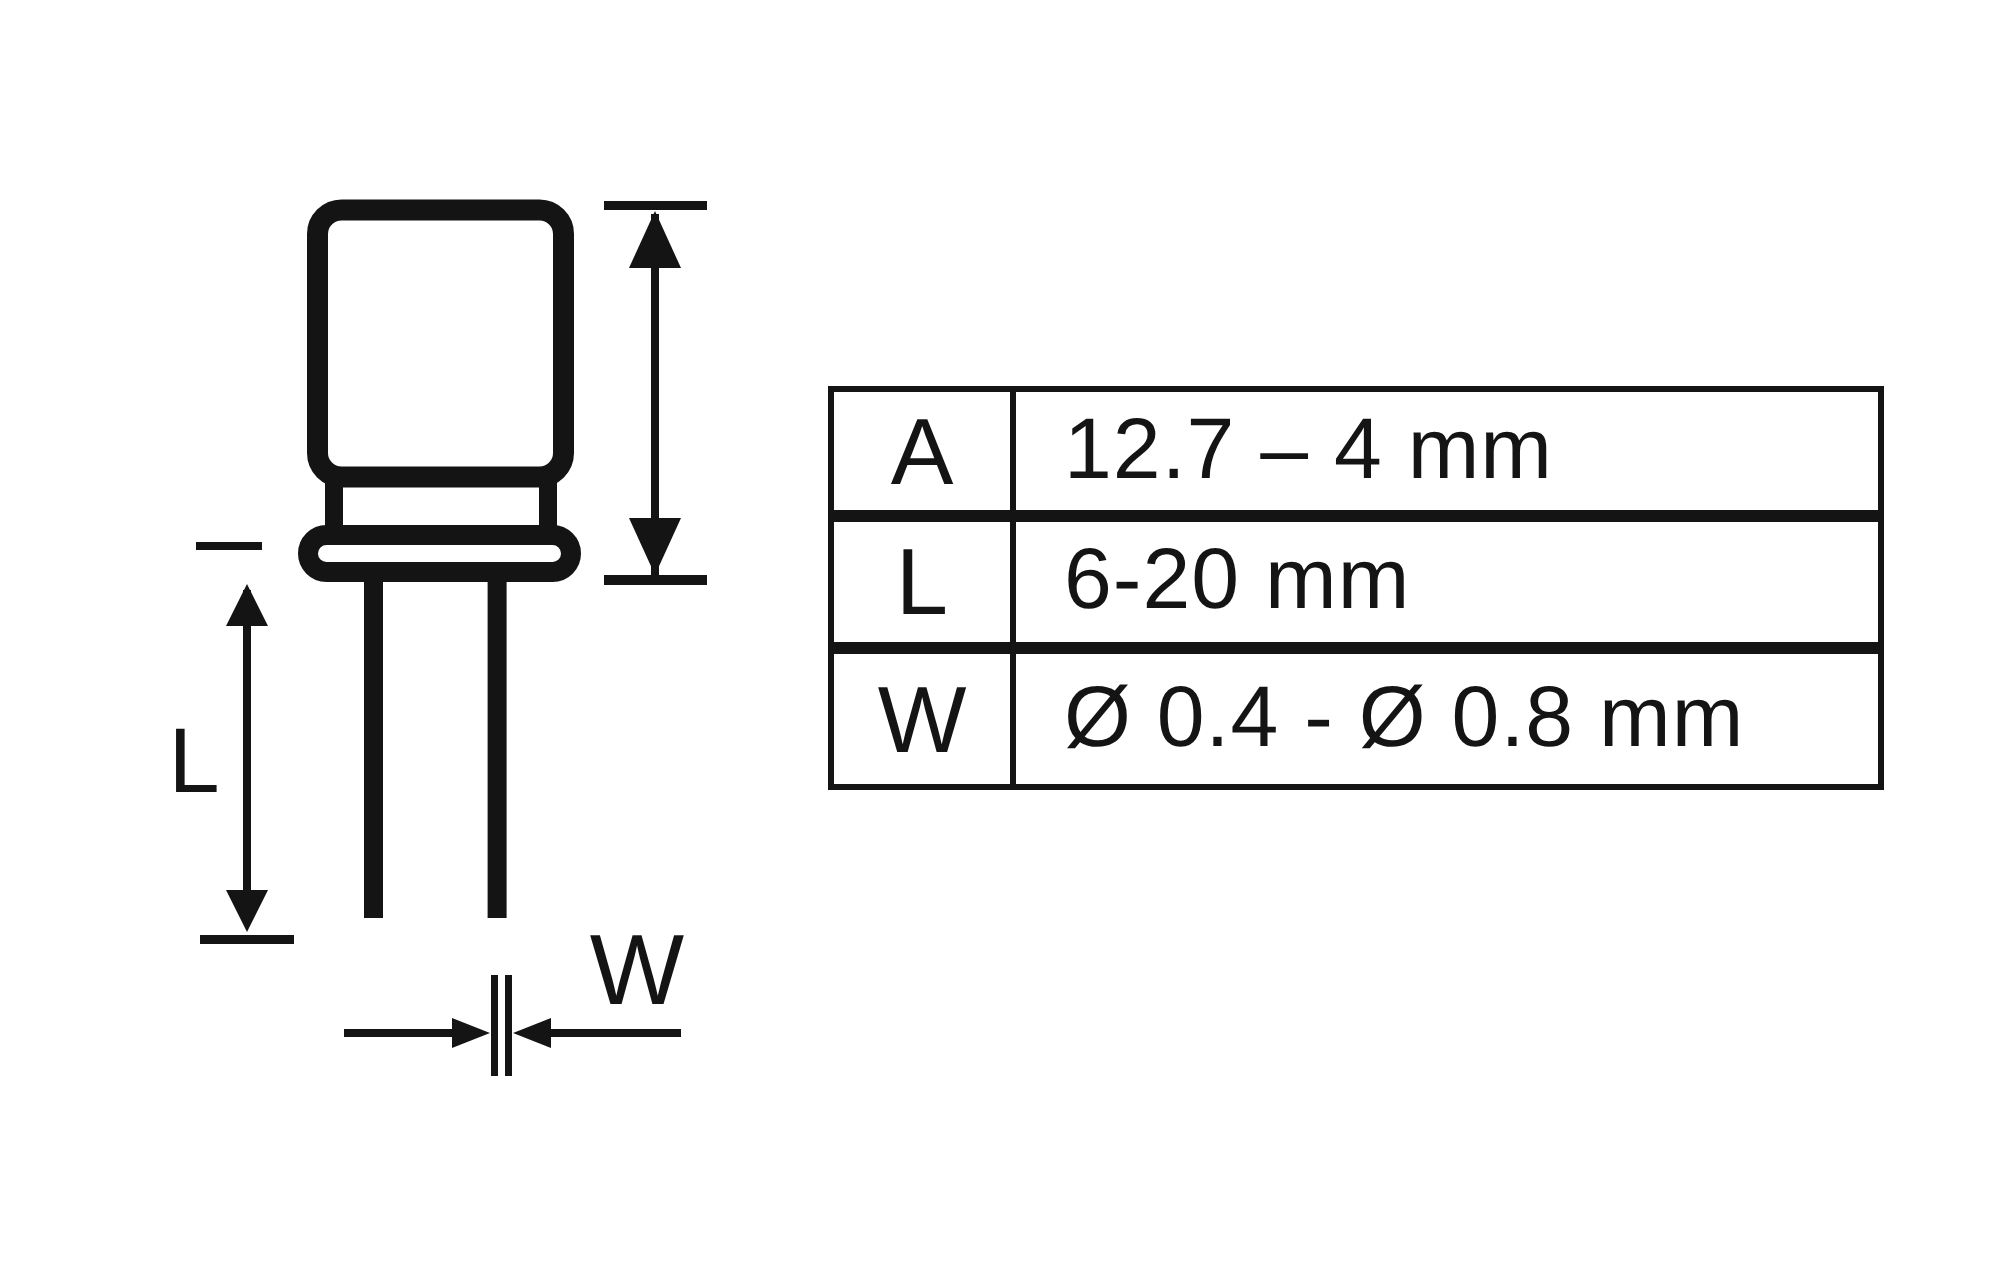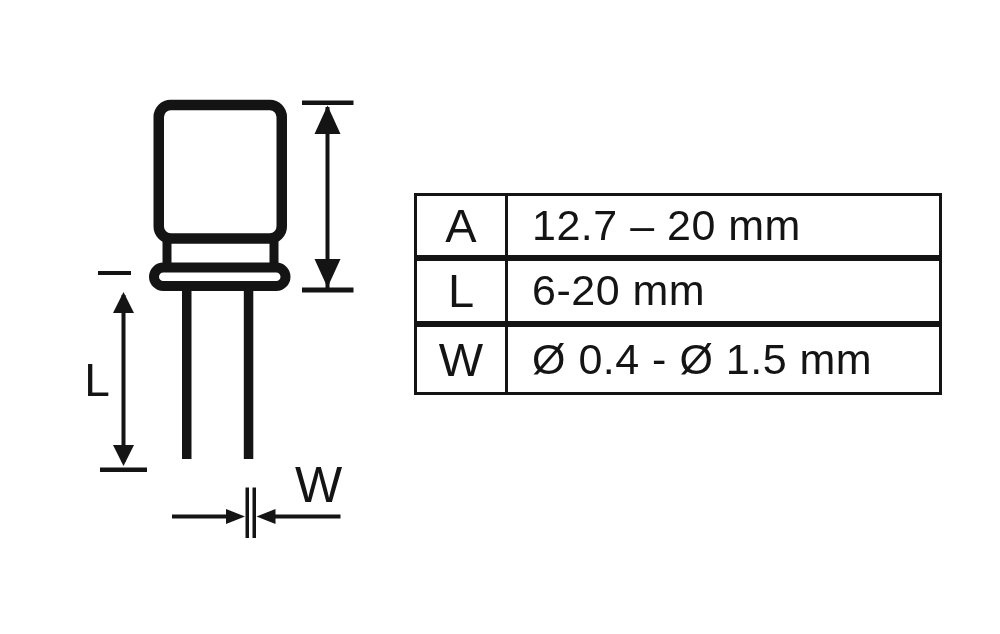--- a/index.html
+++ b/index.html
@@ -93,25 +93,25 @@
       <rect x="252.5" y="487.5" width="3.5" height="50.5" fill="#141414"></rect>
       <polygon points="256.5,516.5 275.5,509 275.5,524" fill="#141414"></polygon>
       <rect x="273" y="514.5" width="67.5" height="4" fill="#141414"></rect>
       <text x="318.5" y="502" font-size="50" text-anchor="middle">W</text>
     </g>
   </svg>
 
   <div class="spec-table">
     <div class="spec-row">
       <div class="spec-cell param">A</div>
-      <div class="spec-cell value">12.7 – 20 mm</div>
+      <div class="spec-cell value">12.7 – 4 mm</div>
     </div>
     <div class="spec-row">
       <div class="spec-cell param">L</div>
       <div class="spec-cell value">6-20 mm</div>
     </div>
     <div class="spec-row">
       <div class="spec-cell param">W</div>
-      <div class="spec-cell value">Ø 0.4 - Ø 1.5 mm</div>
+      <div class="spec-cell value">Ø 0.4 - Ø 0.8 mm</div>
     </div>
   </div>
 
 </div>
 
 </body></html>

